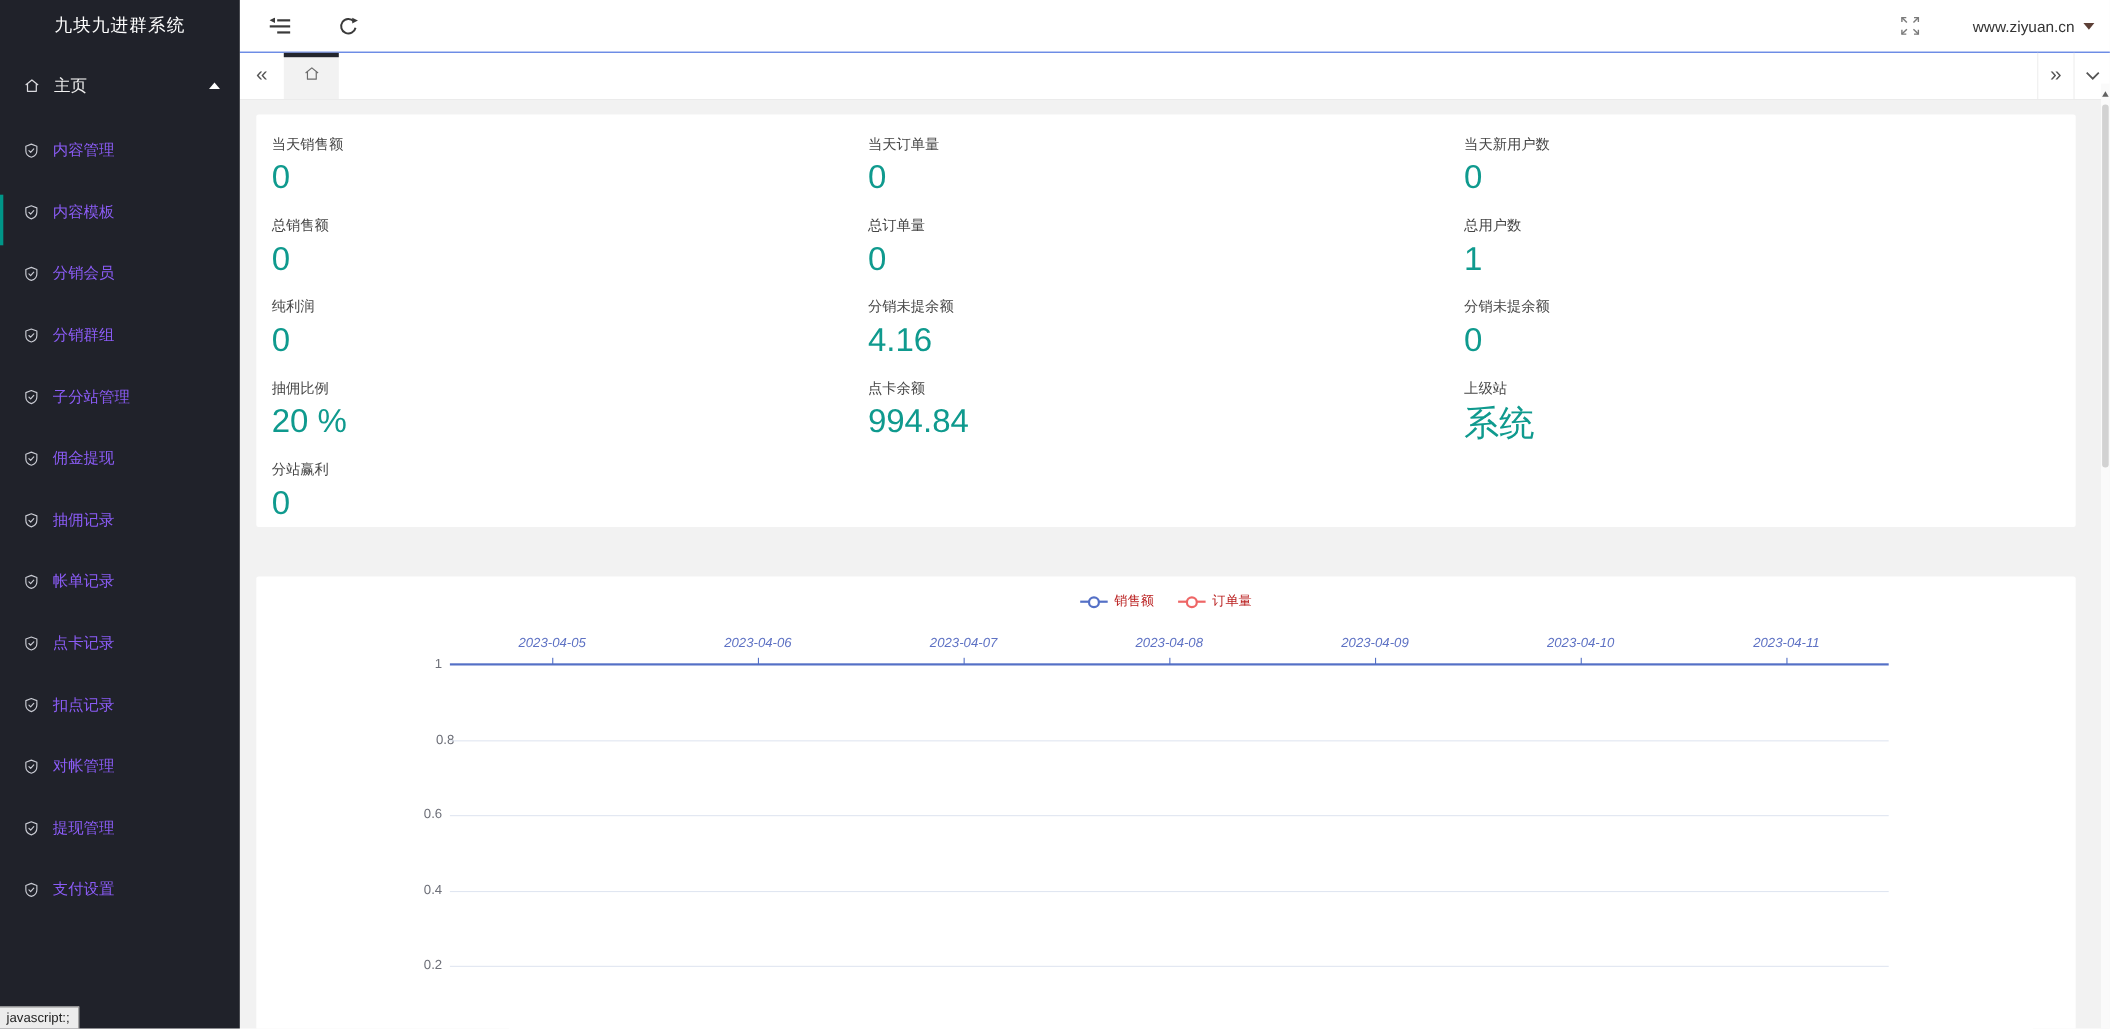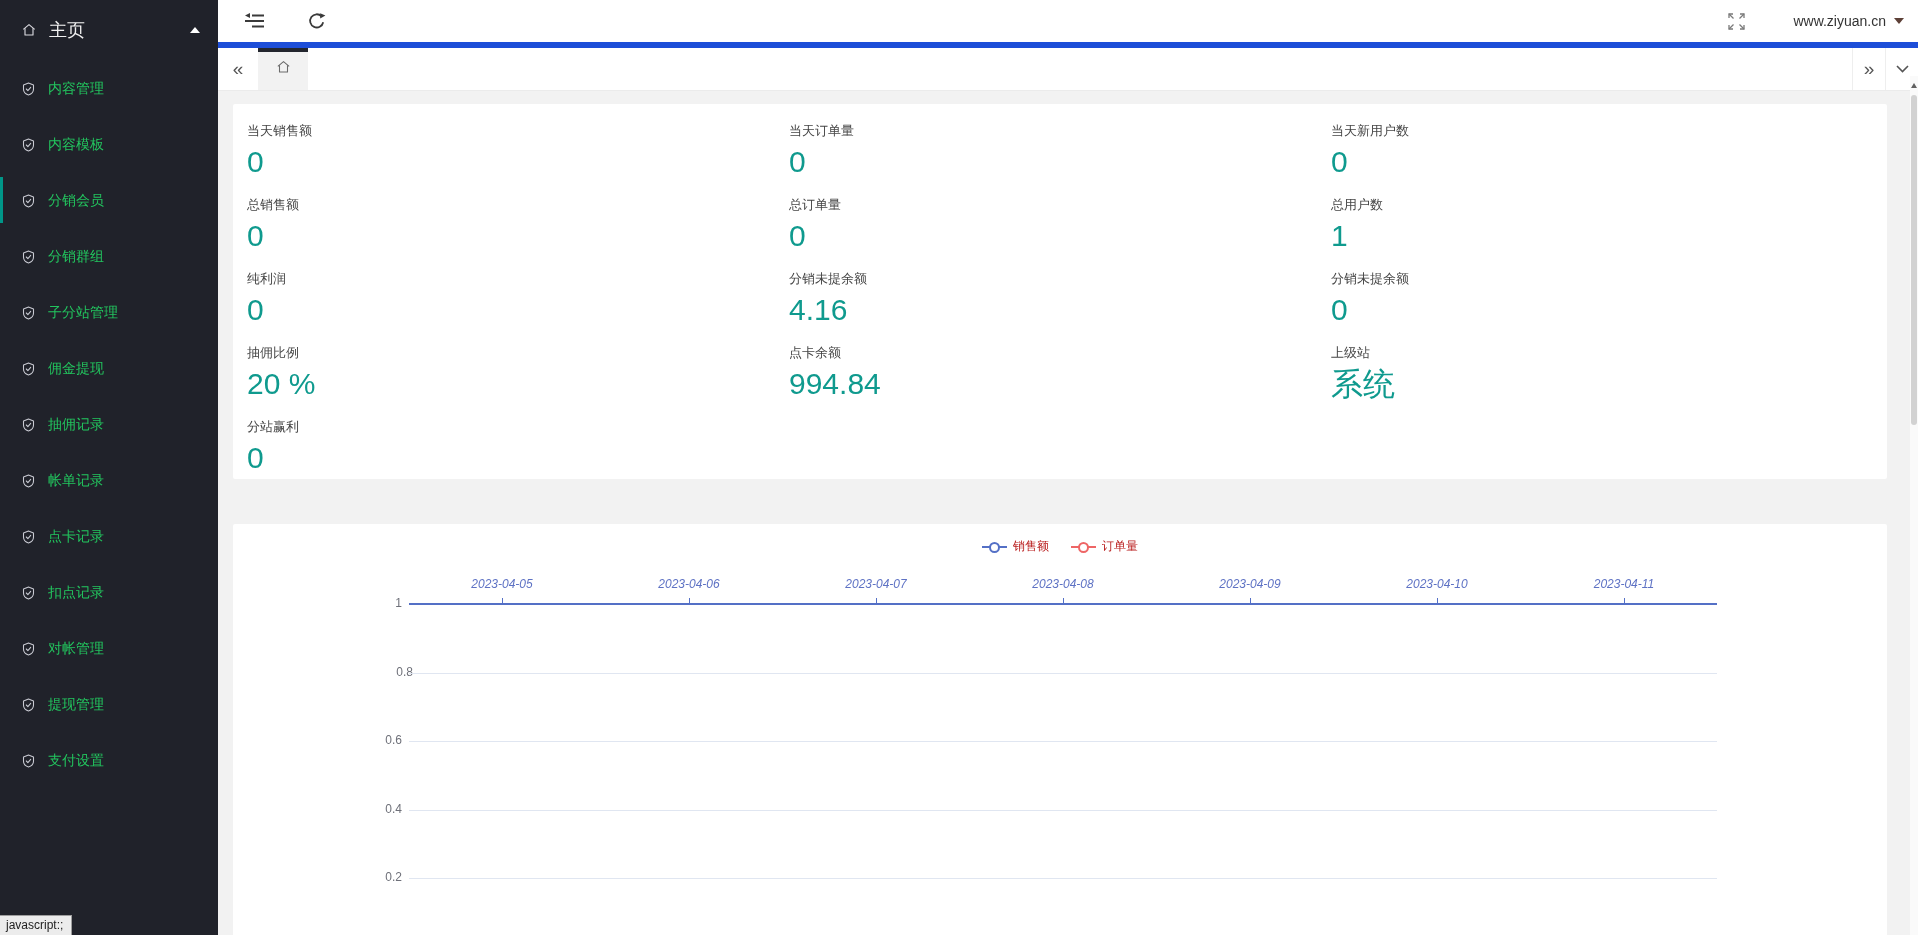--- a/index.html
+++ b/index.html
@@ -5,30 +5,30 @@
   * { box-sizing: border-box; }
   html,body { margin:0; padding:0; }
   body {
     width:1918px; height:935px; overflow:hidden; position:relative;
     font-family:"Liberation Sans","DejaVu Sans",sans-serif;
     background:#f2f2f2; color:#333;
   }
   
   .sidebar { position:absolute; left:0; top:0; width:218px; height:935px; background:#20222A; z-index:5; }
   .logo { height:48px; line-height:48px; text-align:center; color:#ffffff; font-size:16px; letter-spacing:1px; }
-  .home-row { display:flex; align-items:center; height:40px; margin-top:10px; padding:0 18px 0 21px; color:#f0f0f0; font-size:18px; cursor:pointer; }
+  .home-row { display:flex; align-items:center; height:40px; margin-top:10px; padding:0 18px 0 21px; color:#f0f0f0; font-size:15px; cursor:pointer; }
   .home-row .mi { margin-right:12px; display:flex; }
   .caret-up { margin-left:auto; width:0; height:0; border-left:5px solid transparent; border-right:5px solid transparent; border-bottom:6px solid #ffffff; }
   .active-sub { margin-top:12px; height:42px; line-height:42px; background:#009688; color:#ffffff; font-size:14px; padding-left:42px; cursor:pointer; }
   .nav { margin-top:11px; }
-  .nav-item { height:56px; display:flex; align-items:center; padding-left:21px; color:#22c55e; font-size:14px; cursor:pointer; }
+  .nav-item { height:56px; display:flex; align-items:center; padding-left:21px; color:#8b5cf6; font-size:14px; cursor:pointer; }
   .nav-item .mi { margin-right:12px; display:flex; }
   .teal-strip { position:absolute; left:0; top:177px; width:3px; height:46px; background:#009688; }
   
-  .navbar { position:absolute; left:218px; top:0; width:1700px; height:48px; background:#ffffff; border-bottom:6px solid #1d4ed8; display:flex; align-items:center; padding:0 14px 0 27px; }
+  .navbar { position:absolute; left:218px; top:0; width:1700px; height:48px; background:#ffffff; border-bottom:1px solid #1d4ed8; display:flex; align-items:center; padding:0 14px 0 27px; }
   .nav-icon { display:flex; align-items:center; justify-content:center; cursor:pointer; }
   .nav-icon + .nav-icon { margin-left:44px; }
   .navbar .spacer { flex:1; }
   .site-picker { display:flex; align-items:center; margin-left:48px; cursor:pointer; font-size:14px; color:#333; }
   .site-caret { width:0; height:0; border-left:5px solid transparent; border-right:5px solid transparent; border-top:6px solid #5d4037; margin-left:8px; }
   
   .tabbar { position:absolute; left:218px; top:48px; width:1700px; height:43px; background:#ffffff; border-bottom:1px solid #ebebeb; display:flex; align-items:stretch; }
   .tab-arrow { width:40px; display:flex; align-items:center; justify-content:center; color:#555; font-size:19px; cursor:pointer; user-select:none; }
   .tab-home { width:50px; background:#f2f2f2; position:relative; display:flex; align-items:center; justify-content:center; cursor:pointer; }
   .tab-home::before { content:""; position:absolute; left:0; top:0; width:100%; height:4px; background:#23262E; }
@@ -58,20 +58,21 @@
   .scrollbar { position:absolute; right:0; top:76px; width:8px; height:859px; background:#fafafa; z-index:6; }
   .scroll-arrow { position:absolute; top:7px; left:1px; width:0; height:0; border-left:3px solid transparent; border-right:3px solid transparent; border-bottom:5px solid #616161; }
   .scroll-thumb { position:absolute; top:19px; left:1px; width:6px; height:330px; background:#d2d2d2; border-radius:3px; }
   
   .status-tip { position:absolute; left:0; bottom:0; background:#ececec; border:1px solid #9e9e9e; border-left:none; border-bottom:none; padding:2px 8px 3px 6px; font-size:12px; color:#222; z-index:9; }
 </style>
 </head>
 <body>
 
 <div class="sidebar">
+  <div class="logo">九块九进群系统</div>
   <div class="home-row">
     <span class="mi">
       <svg width="16" height="16" viewBox="0 0 24 24" fill="none" stroke="#d9d9de" stroke-width="1.7" stroke-linejoin="round">
           <path d="M3.5 11 L12 4 L20.5 11"></path>
           <path d="M6 9.5 V19.5 H18 V9.5"></path>
         </svg>
     </span>
     <span>主页</span>
     <span class="caret-up"></span>
   </div>

